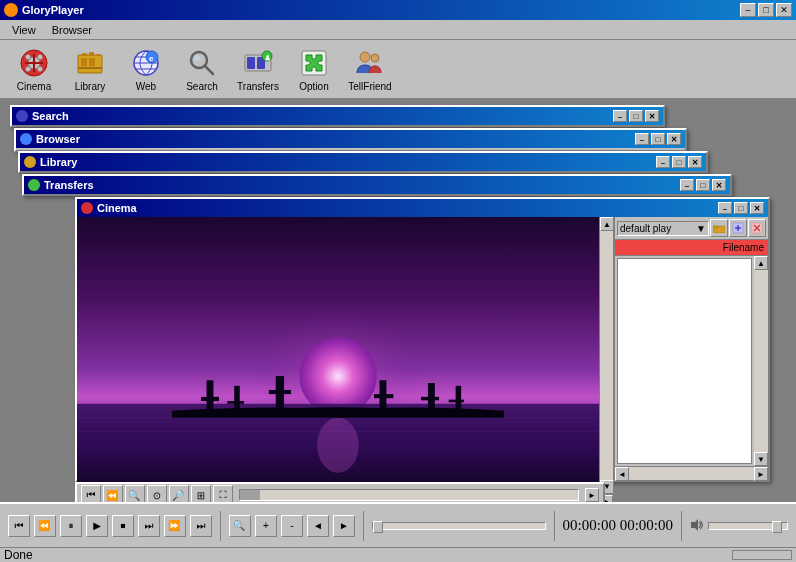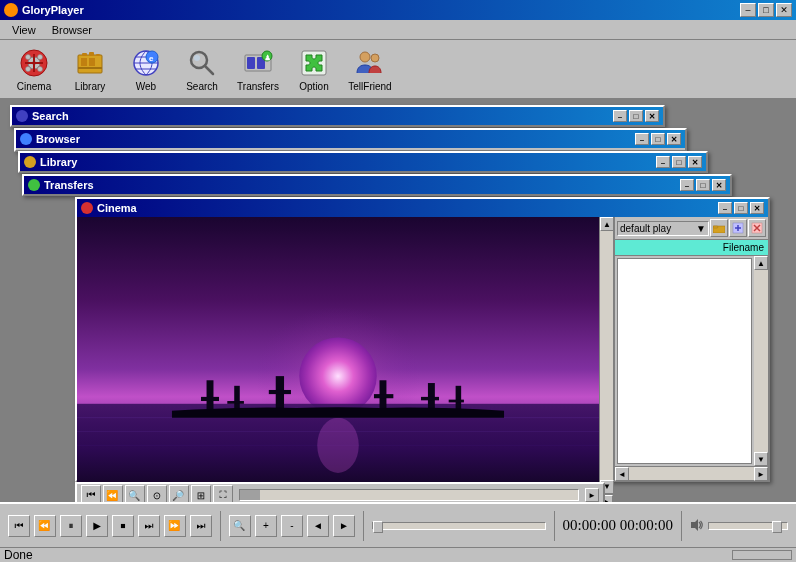--- a/index.html
+++ b/index.html
@@ -578,21 +578,21 @@
           </div>
           <div class="playlist-icon-btn">
             <svg width="12" height="12" viewBox="0 0 12 12">
                 <rect x="1" y="1" width="10" height="10" fill="#ffc0c0" stroke="#c08080" stroke-width="0.5"></rect>
                 <line x1="3" y1="3" x2="9" y2="9" stroke="#c04040" stroke-width="1.5"></line>
                 <line x1="9" y1="3" x2="3" y2="9" stroke="#c04040" stroke-width="1.5"></line>
               </svg>
           </div>
         </div>
 
-        <div style="padding:2px 4px; font-size:10px; border-bottom:1px solid #808080; background:#5eead4;">
+        <div style="padding:2px 4px; font-size:10px; border-bottom:1px solid #808080; background:#ef4444;">
           <span>Filename</span>
         </div>
 
         <div style="flex:1; display:flex;">
           <div style="flex:1; background:white; border:1px solid #808080; margin:2px;"></div>
           <div style="width:14px; background:#c0c0c0; display:flex; flex-direction:column;">
             <div class="scrollbar-btn">▲</div>
             <div style="flex:1; background:#d4d0c8;"></div>
             <div class="scrollbar-btn">▼</div>
           </div>

